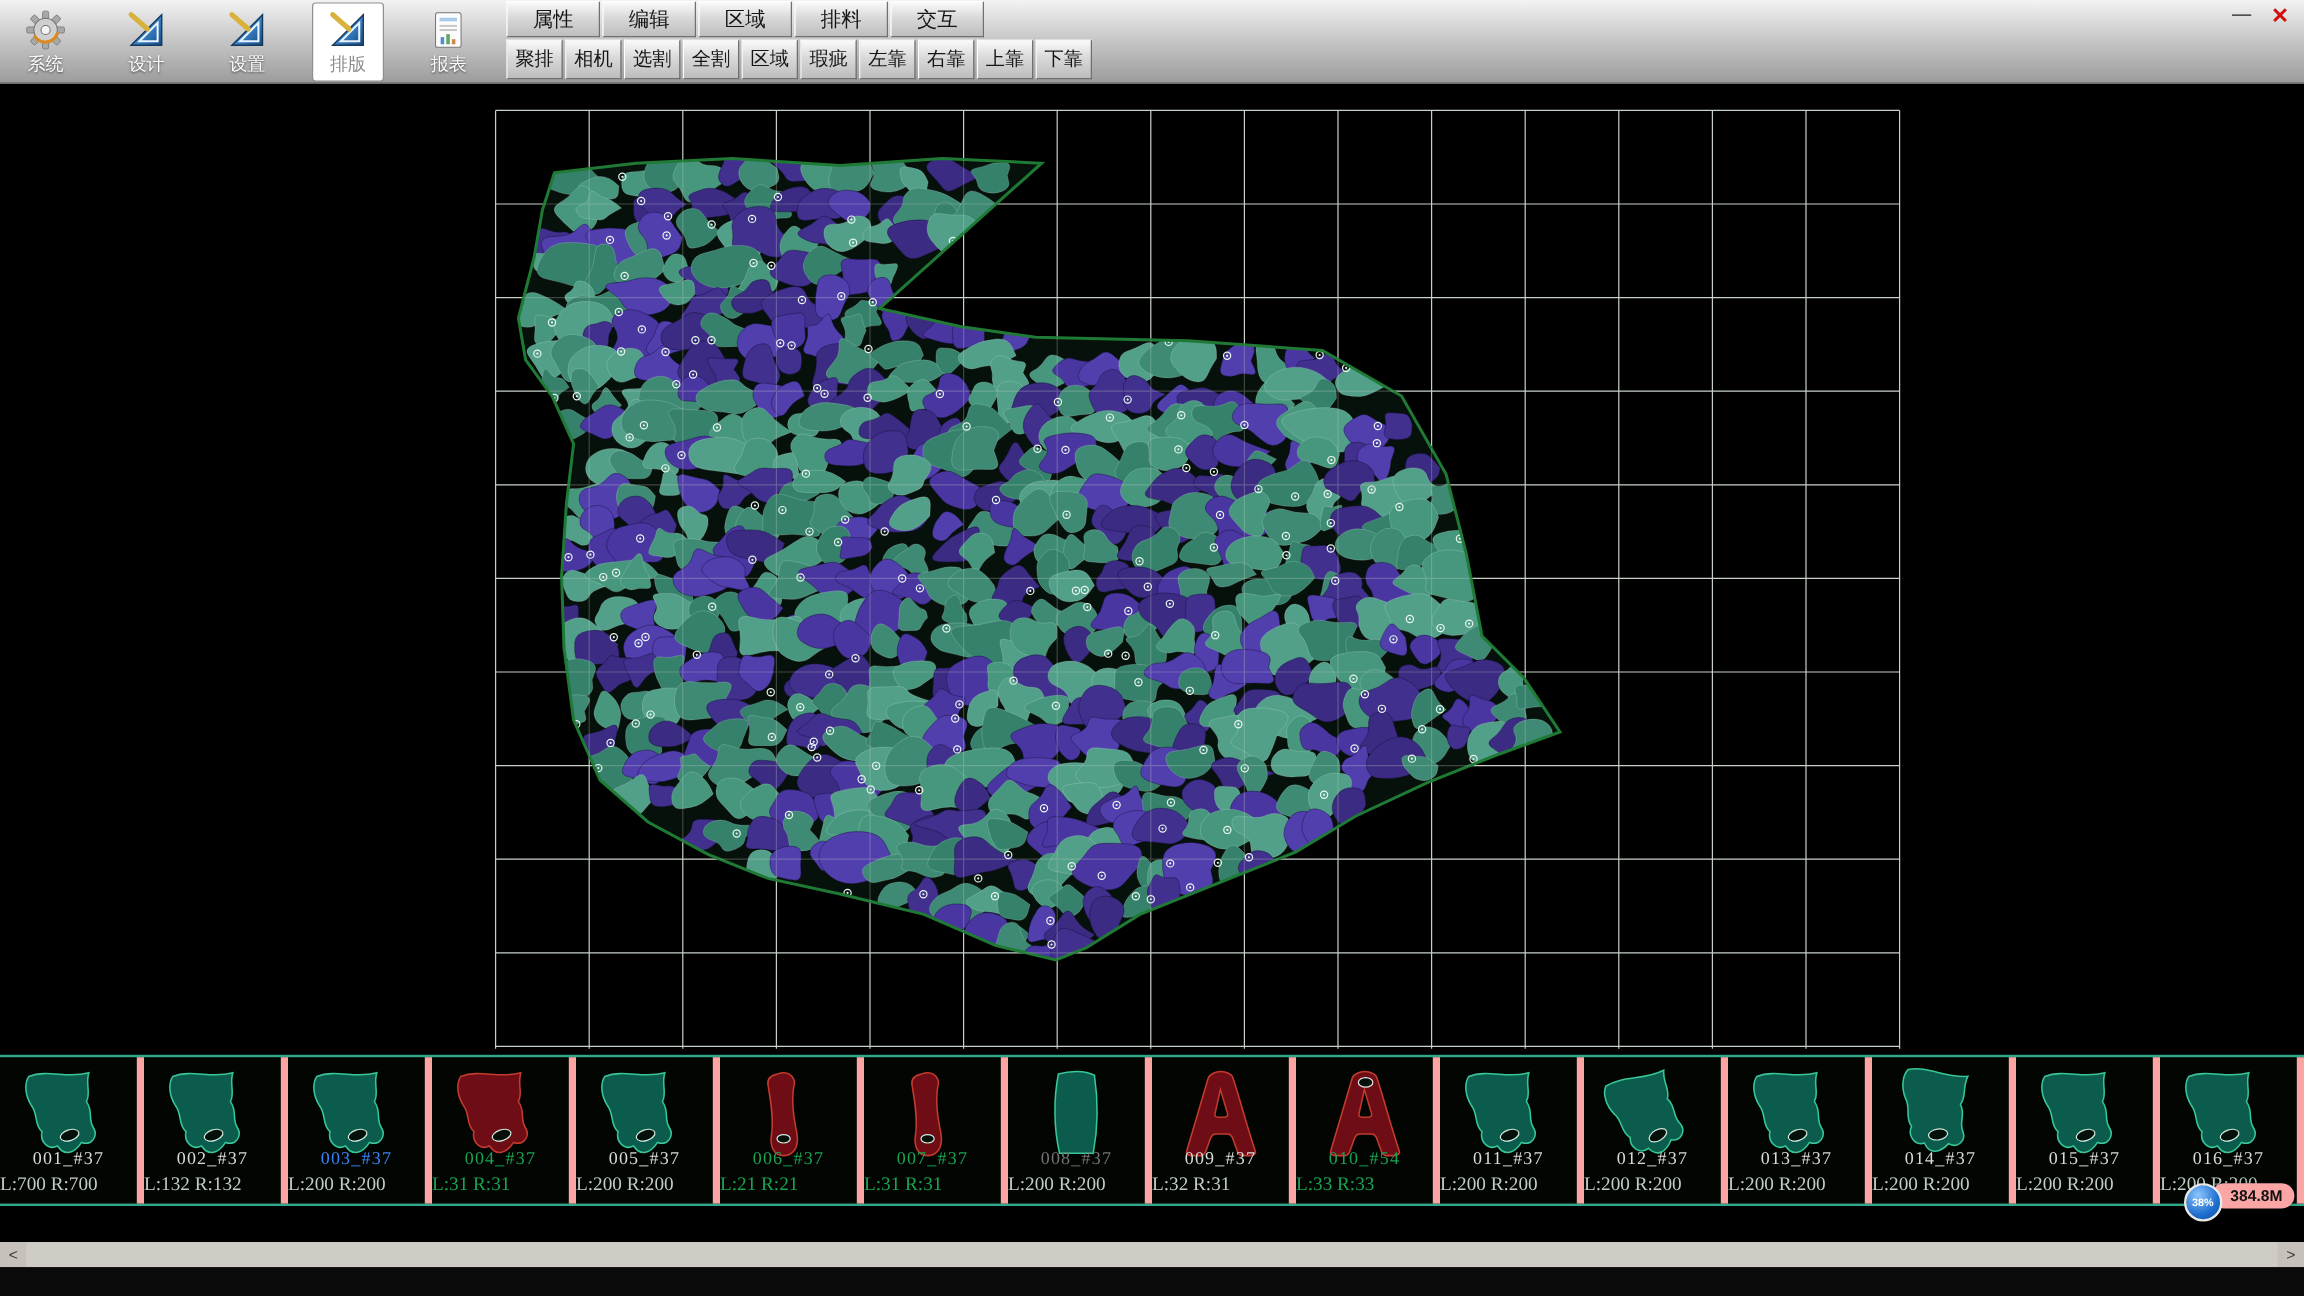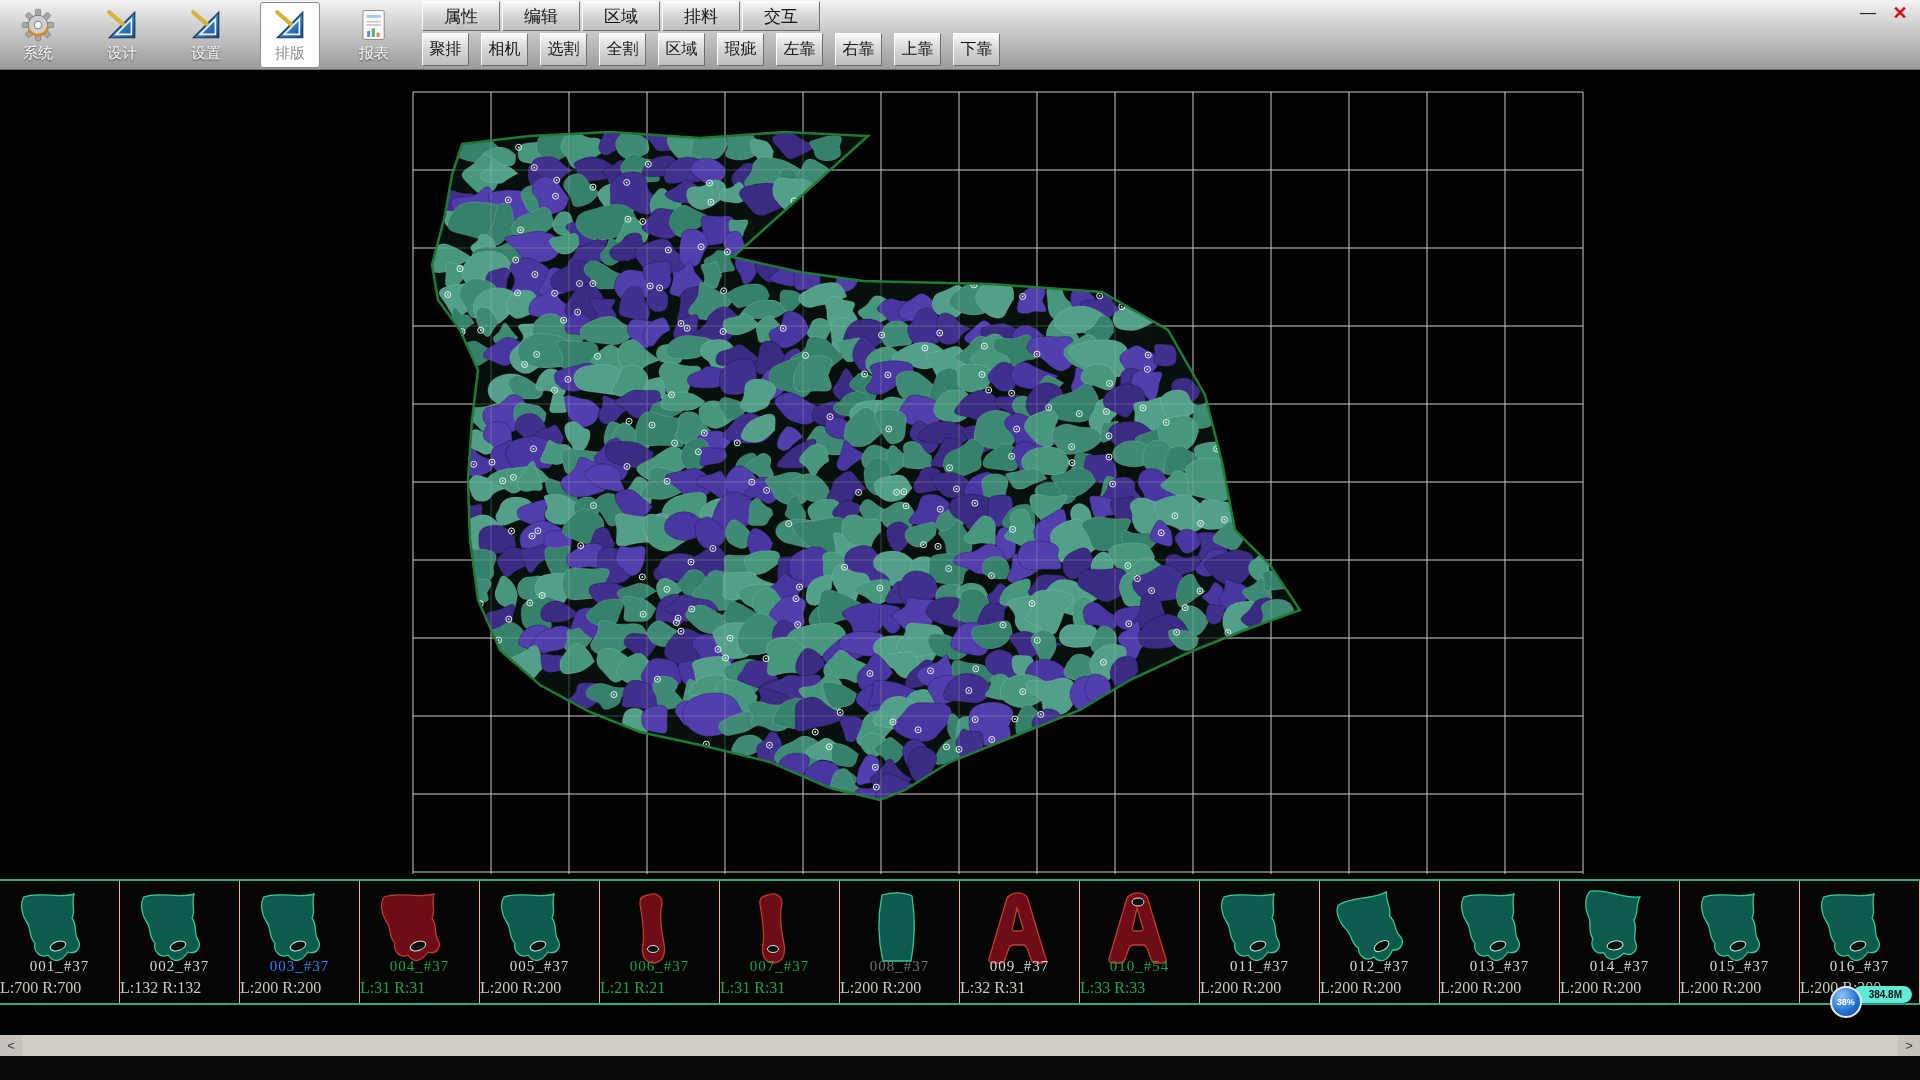--- a/index.html
+++ b/index.html
@@ -14,54 +14,54 @@
   .nav{position:absolute;left:8px;top:2px;display:flex;gap:24px}
   .nav-btn{width:60px;height:66px;display:flex;flex-direction:column;align-items:center;
     justify-content:center;gap:2px;cursor:pointer;border-radius:3px}
   .nav-btn.active{background:#ffffff;border:1px solid #8f8f8f}
   .nav-icon svg{width:34px;height:34px;display:block}
   .nav-label{font-size:15px;color:#fcfcfc;text-shadow:0 1px 2px rgba(0,0,0,.6)}
   .nav-btn.active .nav-label{color:#8e8e8e;text-shadow:none}
 
   .ribbon{position:absolute;left:422px;top:0}
   .tabs{display:flex;gap:2px;height:30px;margin-top:1px}
-  .tools{display:flex;gap:12px;height:33px;margin-top:2px}
+  .tools{display:flex;gap:2px;height:33px;margin-top:2px}
   .btn3d{background:linear-gradient(#fafafa,#d9d9d9 45%,#bdbdbd);
     border:1px solid;border-color:#ffffff #6f6f6f #6f6f6f #ffffff;
     color:#151515;display:flex;align-items:center;justify-content:center;cursor:pointer}
   .tab{width:78px;font-size:17px}
   .tool{width:47px;font-size:16px}
   .tool.gap{}
 
   .wincontrols{position:absolute;top:3px;right:8px;display:flex;gap:8px}
   .winbtn{width:24px;height:20px;background:transparent;border:none;cursor:pointer;
     font-size:16px;line-height:20px;color:#1d1d1d;font-family:"Liberation Sans",sans-serif}
   .winbtn.close{color:#d10f0f;font-weight:bold;font-size:18px}
 
   
   .canvas{position:absolute;top:70px;left:0;width:1920px;height:809px;background:#000}
   .canvas svg{width:100%;height:100%;display:block}
 
   
   .strip{position:absolute;top:879px;left:0;width:1920px;height:126px;background:#020502;
     border-top:2px solid #2fa98a;border-bottom:2px solid #2fa98a;display:flex}
-  .cell{position:relative;width:120px;height:100%;border-right:1px solid #fca5a5;cursor:pointer}
+  .cell{position:relative;width:120px;height:100%;border-right:6px solid #fca5a5;cursor:pointer}
   .thumb{position:absolute;top:2px;left:12px;width:96px;height:92px}
   .pid{position:absolute;bottom:28px;width:100%;text-align:center;font-size:15px;
     letter-spacing:1px}
   .pinfo{position:absolute;bottom:6px;width:100%;text-align:left;font-size:16px}
 
   
   .statusbadge{position:absolute;top:986px;right:8px;display:flex;align-items:flex-start;z-index:5}
   .progress-circle{width:32px;height:32px;border-radius:50%;
     background:radial-gradient(circle at 35% 28%,#8cc6ff,#1f6fd0 60%,#0b4d9e);
     border:2px solid #e9e9e9;color:#fff;font-size:9px;font-weight:bold;
     display:flex;align-items:center;justify-content:center;
     font-family:"Liberation Sans",sans-serif;margin-right:-9px;z-index:2}
-  .memory{background:#5eead4;border-radius:12px;padding:3px 10px 3px 16px;font-size:10px;
+  .memory{background:#fca5a5;border-radius:12px;padding:3px 10px 3px 16px;font-size:13px;
     font-weight:bold;color:#111;font-family:"Liberation Sans",sans-serif;
     box-shadow:0 0 3px rgba(0,0,0,.5)}
 
   
   .hscroll{position:absolute;top:1035px;left:0;width:1920px;height:21px;background:#cfccc6;
     display:flex;font-family:"Liberation Sans",sans-serif}
   .hs-arrow{width:22px;display:flex;align-items:center;justify-content:center;color:#3c3c3c;
     font-size:13px;background:#c6c2bb;cursor:pointer}
   .hs-track{flex:1;background:#cfccc6;cursor:pointer}
   .bottomfill{position:absolute;top:1056px;left:0;width:1920px;height:24px;background:#0a0a0a}

